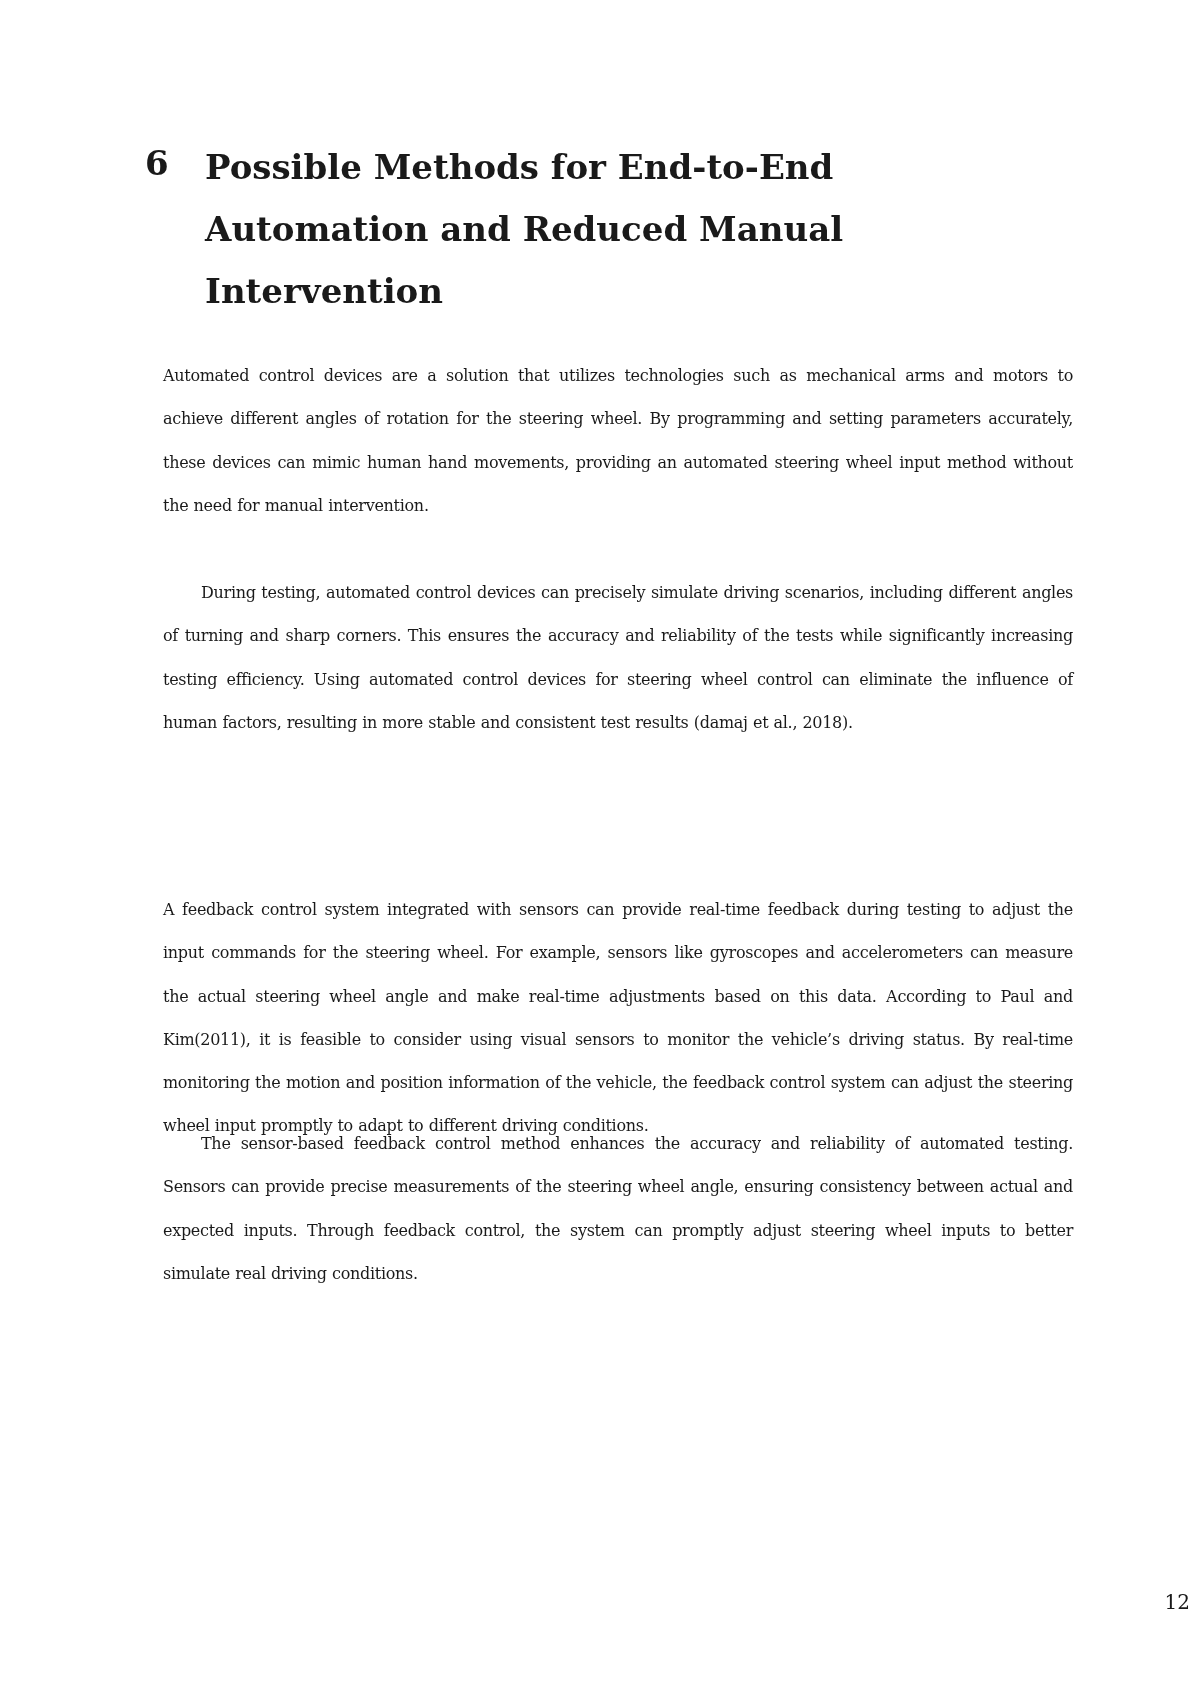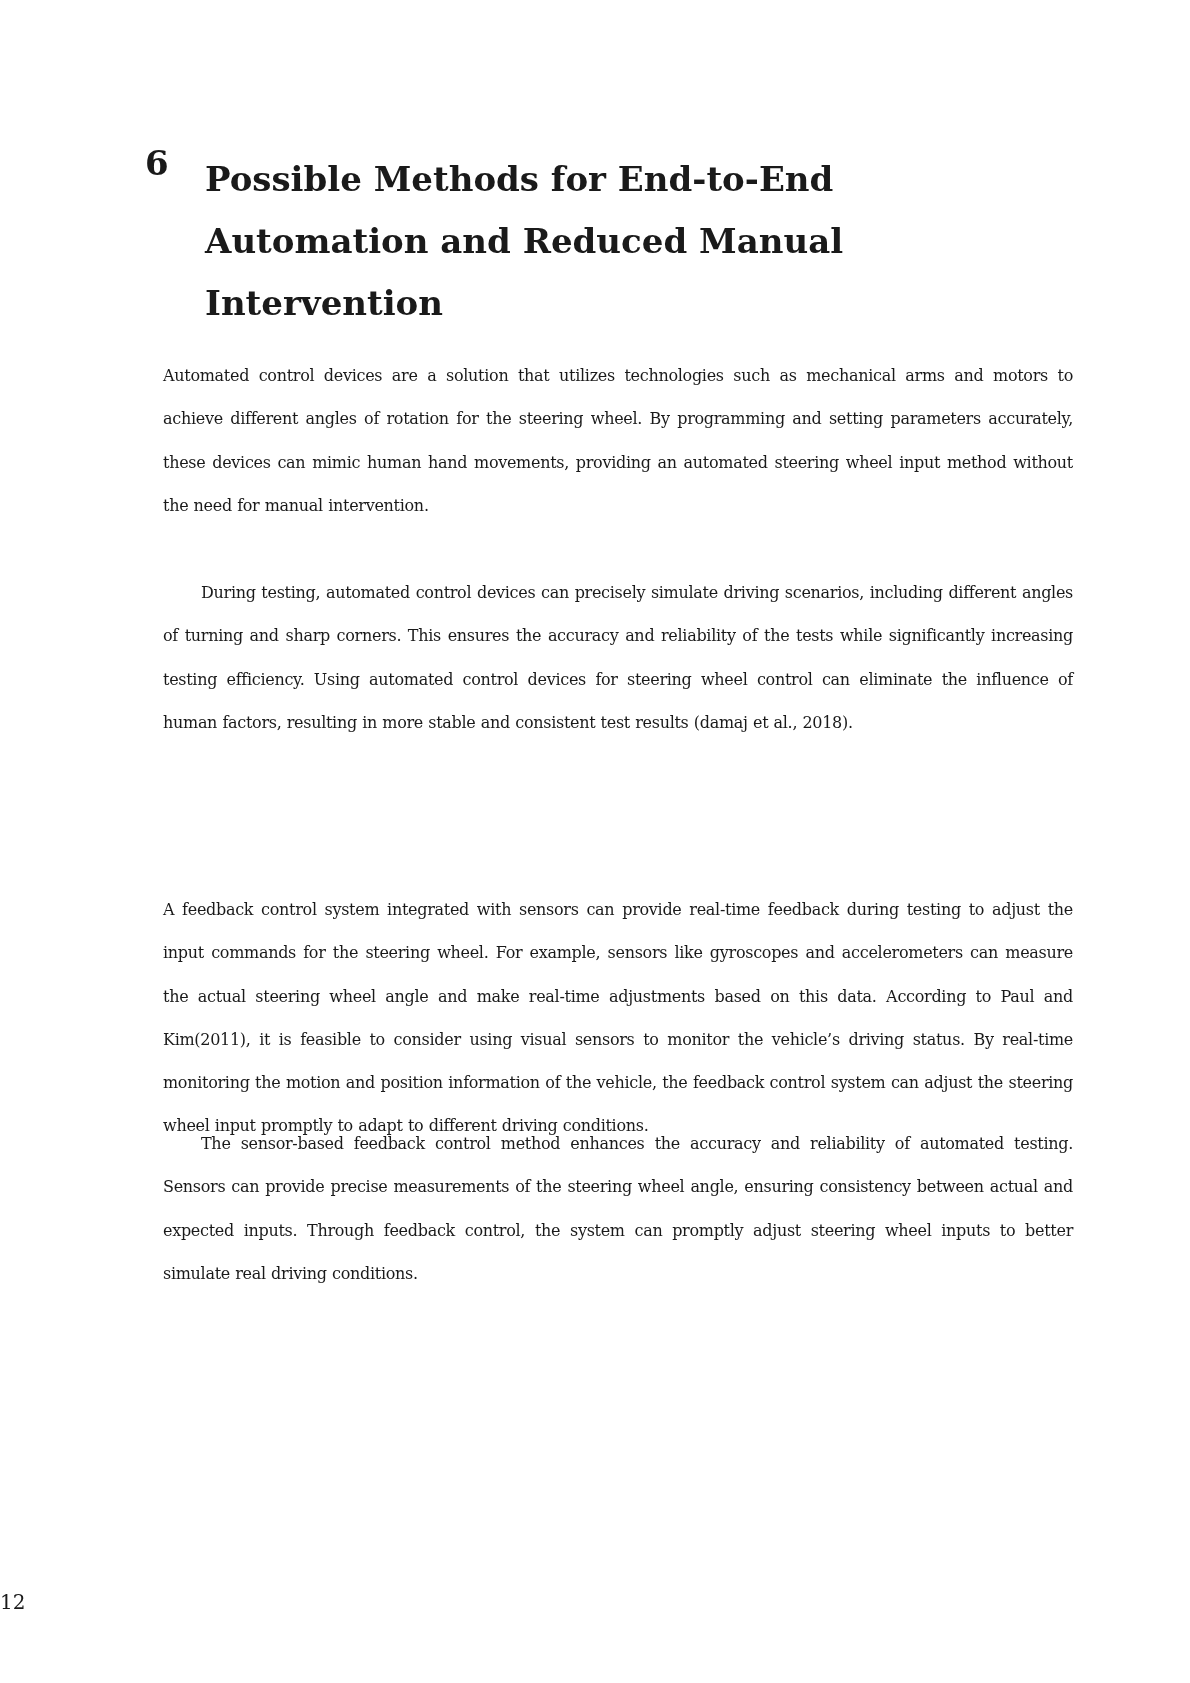--- a/index.html
+++ b/index.html
@@ -2,28 +2,28 @@
 <html><head>
 <meta charset="utf-8">
 <style>
   html, body { margin: 0; padding: 0; background: #ffffff; }
   body { width: 1190px; height: 1683px; position: relative; overflow: hidden;
          font-family: "DejaVu Serif", "Liberation Serif", serif; color: #1a1a1a; }
   .page { position: absolute; left: 0; top: 0; width: 1190px; height: 1683px; }
   .sec-title { position: absolute; left: 145px; top: 132px; width: 920px;
                font-weight: bold; font-size: 34px; line-height: 62px; }
   .sec-title .num { position: absolute; left: 0; top: 0; }
-  .sec-title .txt { position: absolute; left: 60px; top: 16px; width: 860px; }
+  .sec-title .txt { position: absolute; left: 60px; top: 4px; width: 860px; }
   .sub { position: absolute; left: 145px; font-weight: bold; font-size: 26px; line-height: 32px; }
   .sub .num { display: inline-block; width: 75px; }
   .para { position: absolute; left: 145px; width: 910px; font-size: 16px;
           line-height: 43.3px; text-align: justify; text-align-last: left; margin: 18px;
           letter-spacing: -0.3px; word-spacing: 0.5px; }
   .indent { text-indent: 38px; }
-  .pageno { position: absolute; left: 0; width: 1190px; top: 1590px; text-align: left; font-size: 20px; }
+  .pageno { position: absolute; left: 0; width: 1190px; top: 1590px; text-align: right; font-size: 20px; }
 </style>
 </head>
 <body>
 
 <div class="page">
 
   <div class="sec-title">
     <span class="num">6</span>
     <span class="txt">Possible Methods for End-to-End Automation and Reduced Manual Intervention</span>
   </div>

